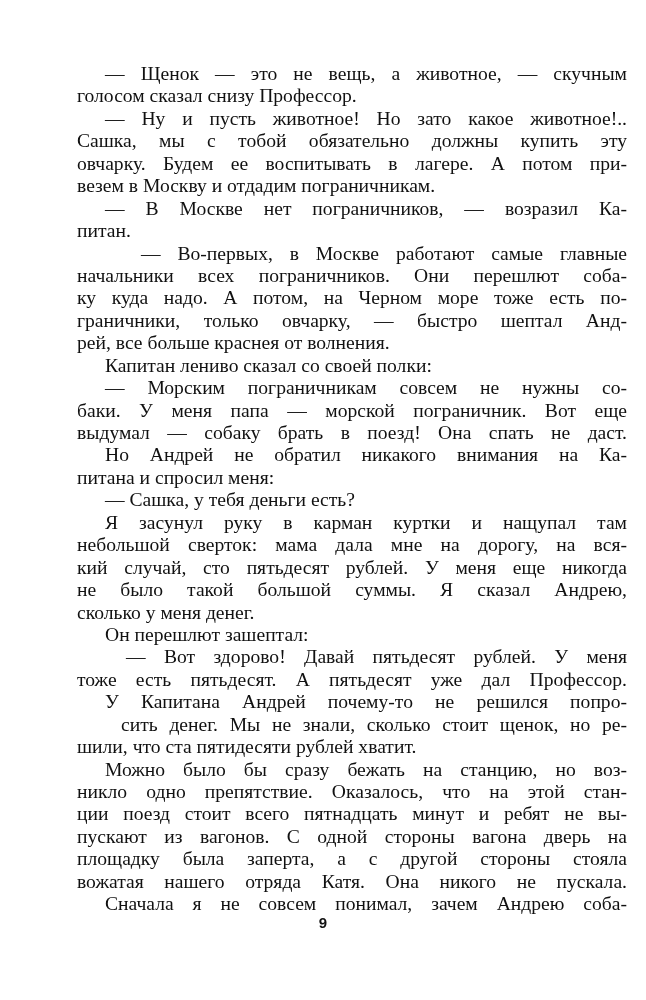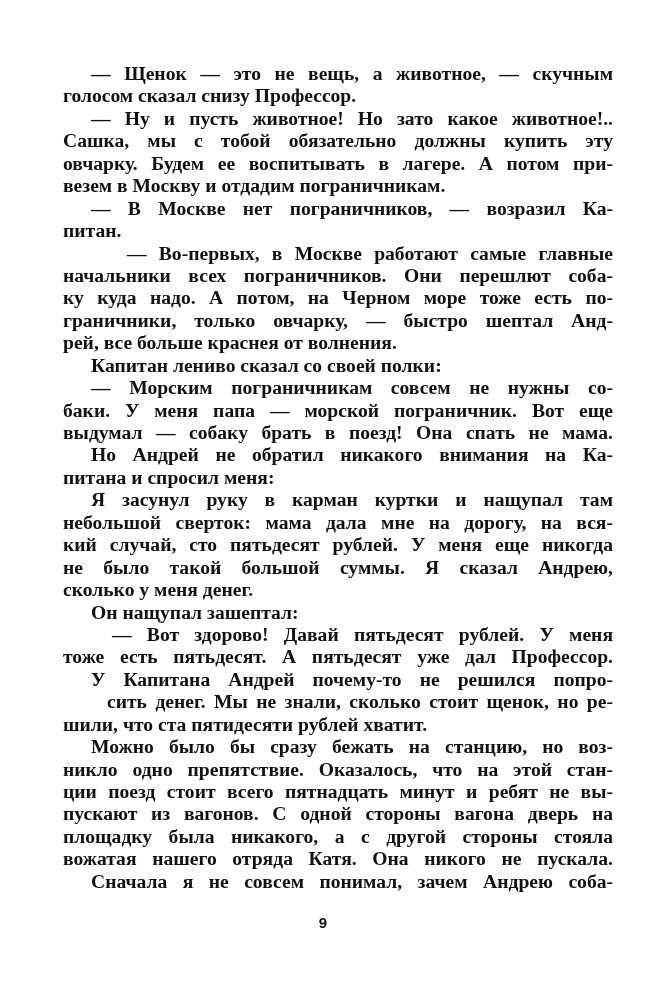--- a/index.html
+++ b/index.html
@@ -9,27 +9,26 @@
     }
     body {
       width: 646px;
       height: 1000px;
       position: relative;
       overflow: hidden;
       color: #111111;
     }
     .page-text {
       position: absolute;
-      left: 63px;
+      left: 77px;
       top: 63px;
       width: 550px;
       font-family: "Liberation Serif", "DejaVu Serif", serif;
       font-size: 19.6px;
       line-height: 22.45px;
-      font-weight: bold;
     }
     .line {
       display: block;
       white-space: nowrap;
       text-align: justify;
       text-align-last: justify;
       height: 22.45px;
       overflow: visible;
     }
     .line.last {
@@ -63,36 +62,37 @@
     <span class="line indent"><span style="white-space: nowrap; margin-top: 15px;">— В Москве нет пограничников, — возразил Ка-</span></span>
     <span class="line last">питан.</span>
     <span class="line indent"><span style="white-space: nowrap; margin-left: 36px;">— Во-первых, в Москве работают самые главные</span></span>
     <span class="line"><span style="white-space: nowrap;">начальники всех пограничников. Они перешлют соба-</span></span>
     <span class="line"><span style="white-space: nowrap;">ку куда надо. А потом, на Черном море тоже есть по-</span></span>
     <span class="line"><span style="white-space: nowrap;">граничники, только овчарку, — быстро шептал Анд-</span></span>
     <span class="line last">рей, все больше краснея от волнения.</span>
     <span class="line indent last">Капитан лениво сказал со своей полки:</span>
     <span class="line indent"><span style="white-space: nowrap;">— Морским пограничникам совсем не нужны со-</span></span>
     <span class="line"><span style="white-space: nowrap;">баки. У меня папа — морской пограничник. Вот еще</span></span>
-    <span class="line"><span style="white-space: nowrap;">выдумал — собаку брать в поезд! Она спать не мама.</span></span>
+    <span class="line"><span style="white-space: nowrap;">выдумал — собаку брать в поезд! Она спать не даст.</span></span>
     <span class="line indent"><span style="white-space: nowrap;">Но Андрей не обратил никакого внимания на Ка-</span></span>
     <span class="line last">питана и спросил меня:</span>
+    <span class="line indent last">— Сашка, у тебя деньги есть?</span>
     <span class="line indent"><span style="white-space: nowrap;">Я засунул руку в карман куртки и нащупал там</span></span>
     <span class="line"><span style="white-space: nowrap;">небольшой сверток: мама дала мне на дорогу, на вся-</span></span>
     <span class="line"><span style="white-space: nowrap;">кий случай, сто пятьдесят рублей. У меня еще никогда</span></span>
     <span class="line"><span style="white-space: nowrap;">не было такой большой суммы. Я сказал Андрею,</span></span>
     <span class="line last">сколько у меня денег.</span>
-    <span class="line indent last">Он нащупал зашептал:</span>
+    <span class="line indent last">Он перешлют зашептал:</span>
     <span class="line indent"><span style="white-space: nowrap; margin-left: 21px;">— Вот здорово! Давай пятьдесят рублей. У меня</span></span>
     <span class="line"><span style="white-space: nowrap;">тоже есть пятьдесят. А пятьдесят уже дал Профессор.</span></span>
     <span class="line indent"><span style="white-space: nowrap;">У Капитана Андрей почему-то не решился попро-</span></span>
     <span class="line"><span style="white-space: nowrap; margin-left: 44px;">сить денег. Мы не знали, сколько стоит щенок, но ре-</span></span>
     <span class="line last">шили, что ста пятидесяти рублей хватит.</span>
     <span class="line indent"><span style="white-space: nowrap;">Можно было бы сразу бежать на станцию, но воз-</span></span>
     <span class="line"><span style="white-space: nowrap;">никло одно препятствие. Оказалось, что на этой стан-</span></span>
     <span class="line"><span style="white-space: nowrap;">ции поезд стоит всего пятнадцать минут и ребят не вы-</span></span>
     <span class="line"><span style="white-space: nowrap;">пускают из вагонов. С одной стороны вагона дверь на</span></span>
-    <span class="line"><span style="white-space: nowrap;">площадку была никакого, а с другой стороны стояла</span></span>
+    <span class="line"><span style="white-space: nowrap;">площадку была заперта, а с другой стороны стояла</span></span>
     <span class="line"><span style="white-space: nowrap;">вожатая нашего отряда Катя. Она никого не пускала.</span></span>
     <span class="line indent"><span style="white-space: nowrap;">Сначала я не совсем понимал, зачем Андрею соба-</span></span>
   </div>
 
 <div class="page-number">9</div>
 
 </body></html>

